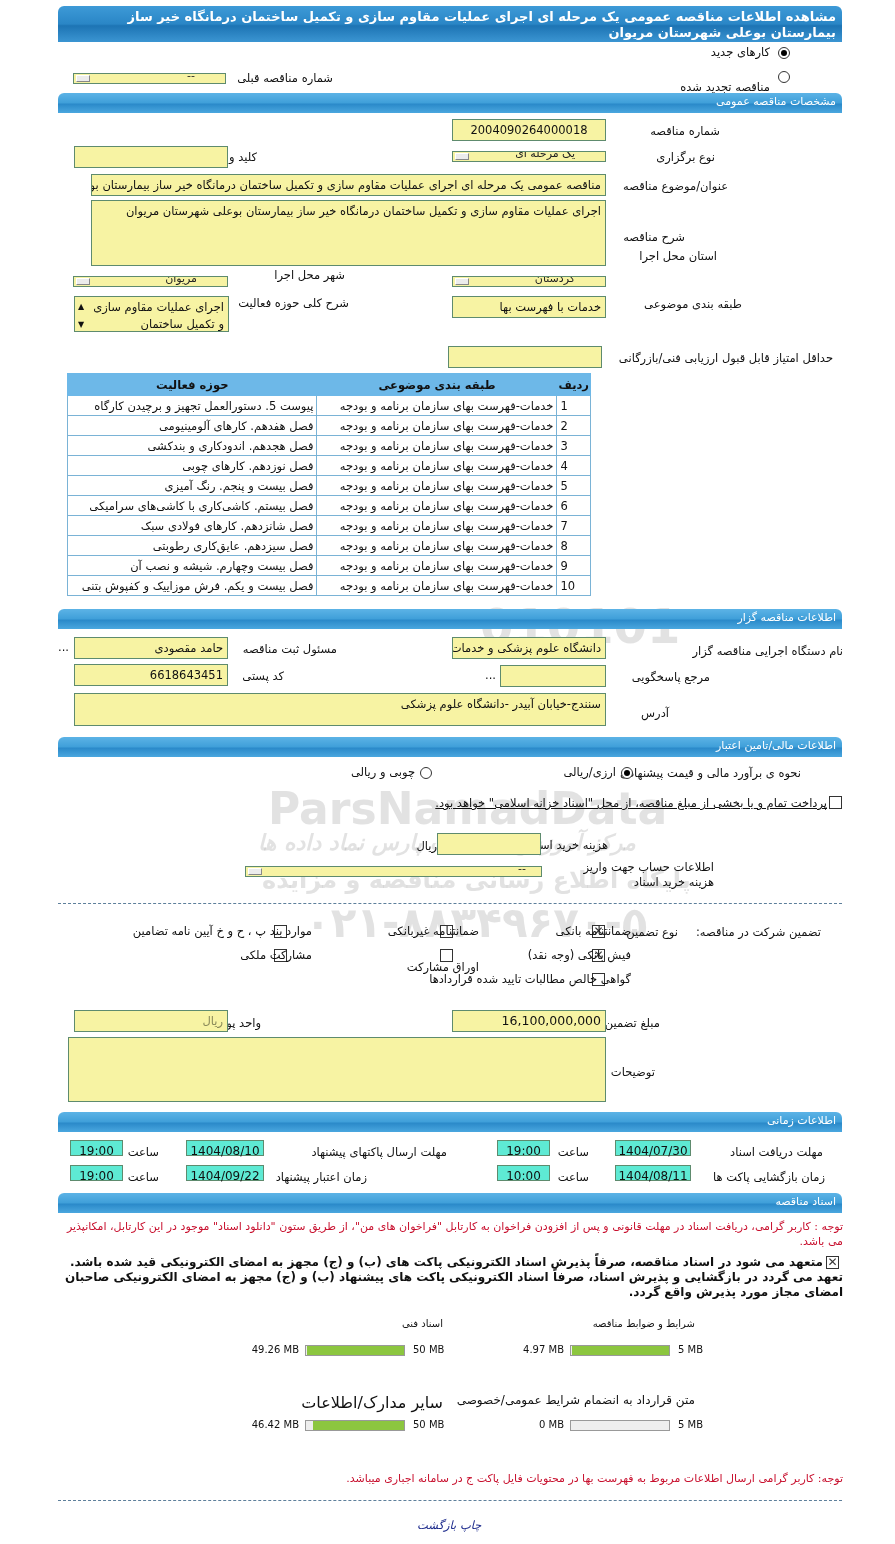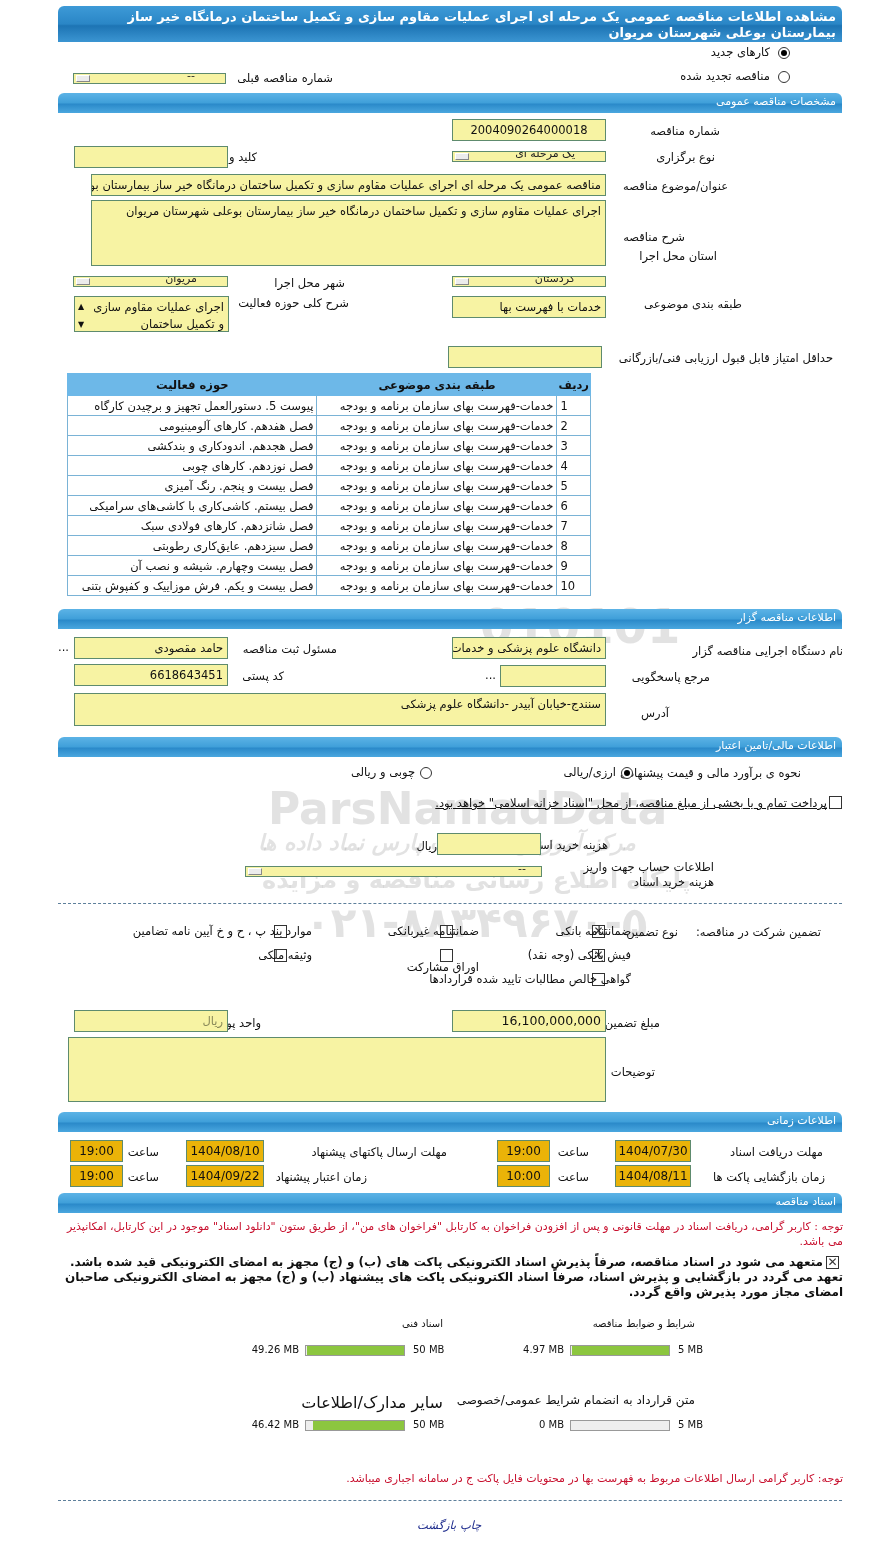--- a/index.html
+++ b/index.html
@@ -48,21 +48,21 @@
     position: absolute; left: 67px; top: 373px; width: 524px; border-collapse: collapse;
     font-size: 11.5px; background: #fff;
   }
   table.acts th {
     background: #6db8e8; color: #111; font-weight: bold; height: 22px; border: 1px solid #6db8e8;
   }
   table.acts td {
     border: 1px solid #7ab3d6; height: 20px; padding: 0 3px; white-space: nowrap; text-align: right;
   }
   table.acts td.n { text-align: left; width: 26px; }
-  .timefld { position: absolute; background: #eab308; border: 1px solid #5e8b6e; height: 22px; line-height: 20px;
+  .timefld { position: absolute; background: #5eead4; border: 1px solid #5e8b6e; height: 16px; line-height: 20px;
     text-align: center; font-size: 12px; direction: ltr; }
   .note-red { position: absolute; color: #c8102e; font-size: 11px; }
   .bold-note { position: absolute; font-weight: bold; font-size: 12px; line-height: 15px; right: 52px; width: 790px; text-align: right; }
   .bar { position: absolute; height: 11px; border: 1px solid #999; background: #eee; }
   .bar .fill { position: absolute; right: 0; top: 0; bottom: 0; background: #8cc63f; }
   .mb { position: absolute; font-size: 10px; direction: ltr; }
   .dash { position: absolute; left: 58px; width: 784px; border-top: 1px dashed #5d7f9b; height: 0; }
   .wm { position: absolute; color: rgba(150,150,150,0.28); font-weight: bold; pointer-events: none; }
 </style>
 </head>
@@ -72,21 +72,21 @@
 <div class="wm" style="left:268px; top:783px; font-size:44px; direction:ltr;">ParsNamadData</div>
 <div class="wm" style="left:258px; top:830px; font-size:22px; font-style:italic;">مرکز آموزش اطلاعات پارس نماد داده ها</div>
 <div class="wm" style="left:262px; top:866px; font-size:24px;">پایگاه اطلاع رسانی مناقصه و مزایده</div>
 <div class="wm" style="left:305px; top:898px; font-size:42px; direction:ltr;">۰۲۱-۸۸۳۴۹۶۷۰-۵</div>
 
 <div class="hdr main">مشاهده اطلاعات مناقصه عمومی یک مرحله ای اجرای عملیات مقاوم سازی و تکمیل ساختمان درمانگاه خیر ساز بیمارستان بوعلی شهرستان مریوان</div>
 
 <span class="radio on" style="left:778px; top:47px;"></span>
 <span class="lbl" style="right:125px; top:45px;">کارهای جدید</span>
 <span class="radio" style="left:778px; top:71px;"></span>
-<span class="lbl" style="right:125px; top:69px;">مناقصه تجدید شده</span>
+<span class="lbl" style="right:125px; top:80px;">مناقصه تجدید شده</span>
 <span class="lbl" style="right:562px; top:71px;">شماره مناقصه قبلی</span>
 <div class="sel" style="left:73px; top:73px; width:153px;">
   <span class="btn"></span>
   <span class="txt">--</span>
 </div>
 
 <div class="hdr" style="top:93px; height:20px;">مشخصات مناقصه عمومی</div>
 
 <span class="lbl" style="right:175px; top:124px;">شماره مناقصه</span>
 <div class="fld ltr" style="left:452px; top:119px; width:154px; text-align:center;">2004090264000018</div>
@@ -103,21 +103,21 @@
 <div class="fld" style="left:91px; top:174px; width:515px;">مناقصه عمومی یک مرحله ای اجرای عملیات مقاوم سازی و تکمیل ساختمان درمانگاه خیر ساز بیمارستان بوعلی شهرستان مریوان</div>
 
 <span class="lbl" style="right:210px; top:230px;">شرح مناقصه</span>
 <div class="fld area" style="left:91px; top:200px; width:515px; height:66px;">اجرای عملیات مقاوم سازی و تکمیل ساختمان درمانگاه خیر ساز بیمارستان بوعلی شهرستان مریوان</div>
 
 <span class="lbl" style="right:178px; top:249px;">استان محل اجرا</span>
 <div class="sel" style="left:452px; top:276px; width:154px;">
   <span class="btn"></span>
   <span class="txt">کردستان</span>
 </div>
-<span class="lbl" style="right:550px; top:276px;">شهر محل اجرا</span>
+<span class="lbl" style="right:550px; top:268px;">شهر محل اجرا</span>
 <div class="sel" style="left:73px; top:276px; width:155px;">
   <span class="btn"></span>
   <span class="txt">مریوان</span>
 </div>
 
 <span class="lbl" style="right:153px; top:297px;">طبقه بندی موضوعی</span>
 <div class="fld" style="left:452px; top:296px; width:154px;">خدمات با فهرست بها</div>
 <span class="lbl" style="right:546px; top:296px;">شرح کلی حوزه فعالیت</span>
 <div class="fld area" style="left:74px; top:296px; width:155px; height:36px; padding-left:14px;">
   <span>اجرای عملیات مقاوم سازی و تکمیل ساختمان</span>
@@ -238,21 +238,21 @@
     <span class="lbl" style="right: 264px; top: 924px;">ضمانتنامه بانکی</span>
     <span class="chk" style="left: 440px; top: 925px;"></span>
     <span class="lbl" style="right: 416px; top: 924px;">ضمانتنامه غیربانکی</span>
     <span class="chk" style="left: 274px; top: 925px;"></span>
     <span class="lbl" style="right: 583px; top: 924px;">موارد بند پ ، ح و خ آیین نامه تضامین</span>
     <span class="chk" style="left: 592px; top: 949px;">✕</span>
     <span class="lbl" style="right: 264px; top: 948px;">فیش بانکی (وجه نقد)</span>
     <span class="chk" style="left: 440px; top: 949px;"></span>
     <span class="lbl" style="right: 416px; top: 960px;">اوراق مشارکت</span>
     <span class="chk" style="left: 274px; top: 949px;"></span>
-    <span class="lbl" style="right: 583px; top: 948px;">وثیقه ملکی</span>
+    <span class="lbl" style="right: 583px; top: 948px;">مشارکت ملکی</span>
     <span class="chk" style="left: 592px; top: 973px;"></span>
     <span class="lbl" style="right: 264px; top: 972px;">گواهی خالص مطالبات تایید شده قراردادها</span>
   </div>
 
 <span class="lbl" style="right:235px; top:1016px;">مبلغ تضمین</span>
 <div class="fld ltr" style="left:452px; top:1010px; width:154px; font-size:12.5px;">16,100,000,000</div>
 <span class="lbl" style="right:634px; top:1016px;">واحد پول</span>
 <div class="fld" style="left:74px; top:1010px; width:154px; color:#8a8a5a;">ریال</div>
 
 <span class="lbl" style="right:240px; top:1065px;">توضیحات</span>

